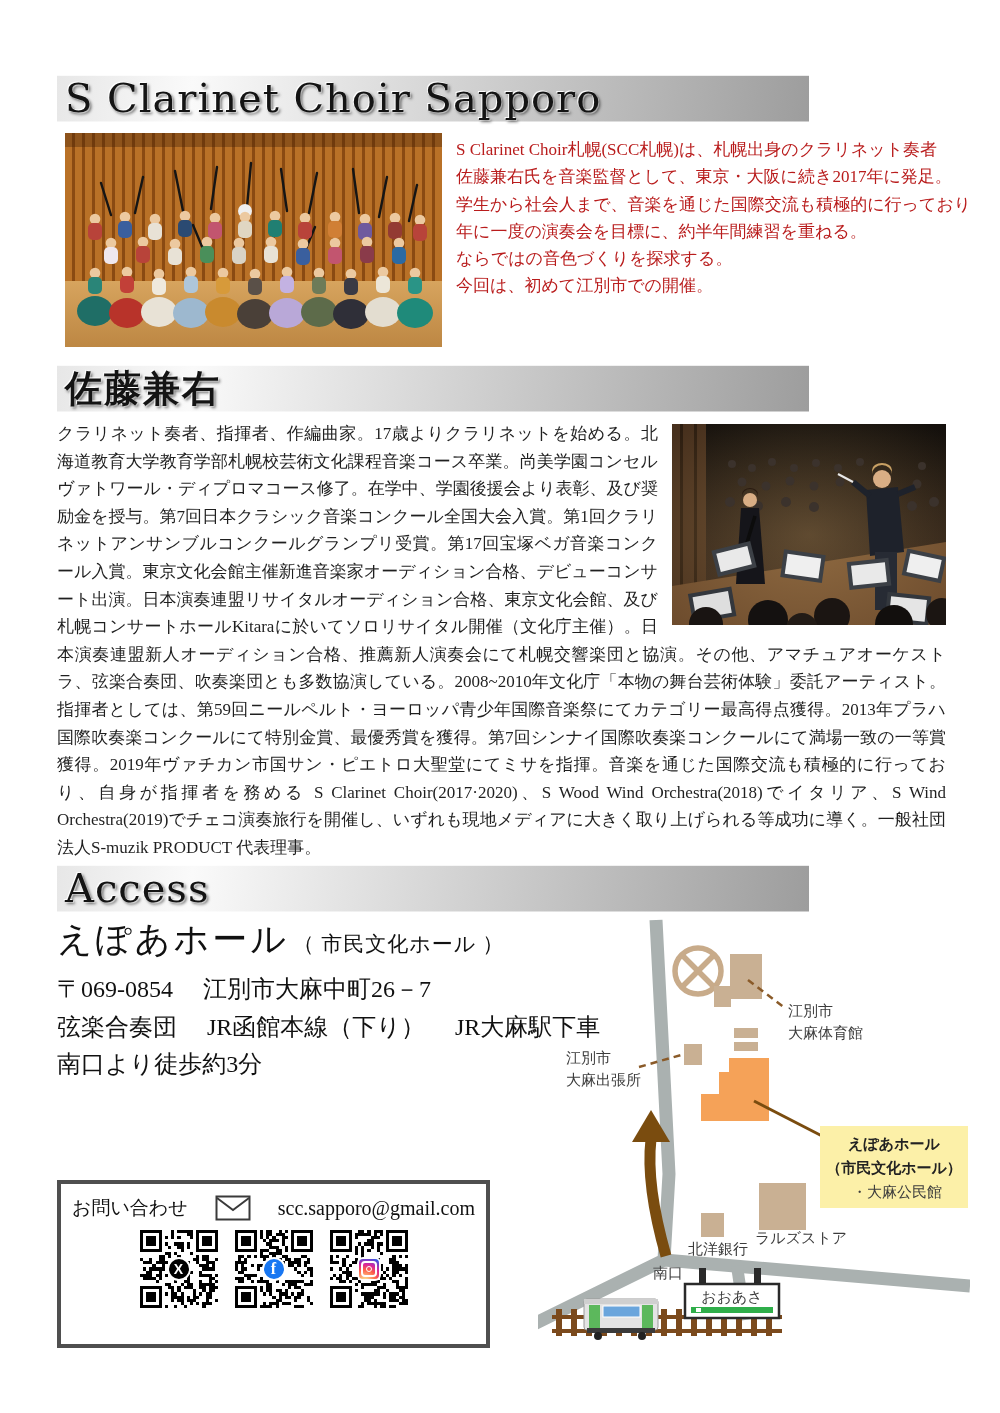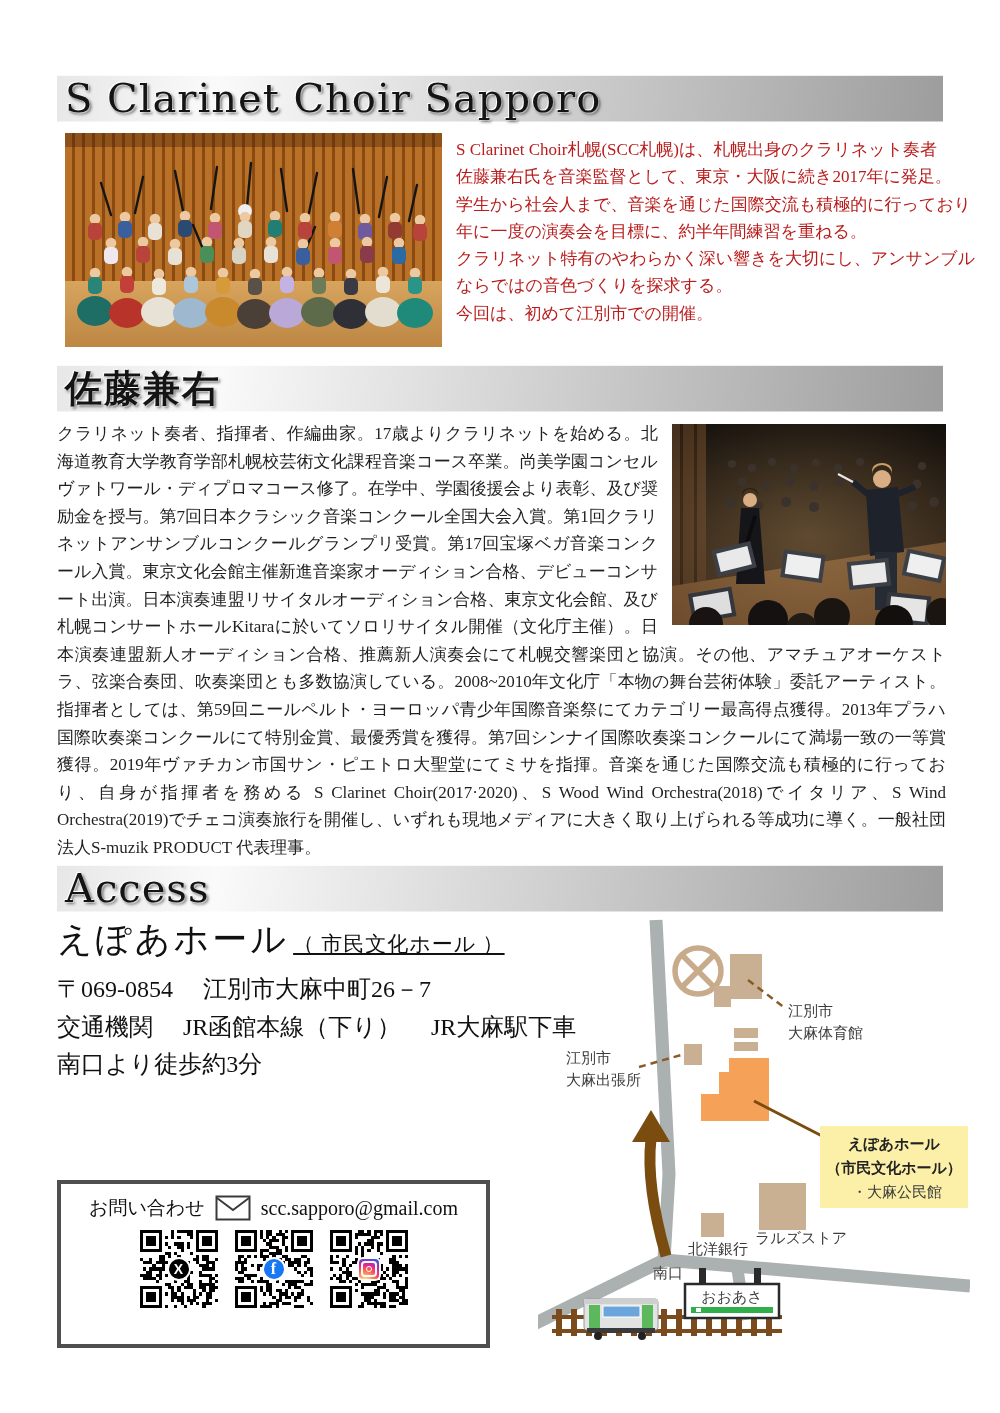--- a/index.html
+++ b/index.html
@@ -1,48 +1,48 @@
 <!DOCTYPE html>
 <html><head>
 <meta charset="utf-8">
 <style>
   html,body{margin:0;padding:0;background:#fff;}
   .page{position:relative;width:1000px;height:1413px;background:#fff;overflow:hidden;
         font-family:"Liberation Serif","DejaVu Serif",serif;color:#222;}
 
   
-  .hbar{position:absolute;left:57px;width:886px;height:47px;
+  .hbar{position:absolute;left:57px;width:752px;height:47px;
         background:linear-gradient(97deg,#e7e7e7 0%,#fafafa 18%,#cdcdcd 58%,#9d9d9d 100%);
         box-shadow:inset 0 1px 0 rgba(255,255,255,.8), inset 0 -1px 0 rgba(255,255,255,.5);}
   .hbar .ht{font-family:"DejaVu Serif","Liberation Serif",serif;font-size:40px;line-height:46px;
         padding-left:8px;color:#141414;letter-spacing:1px;
         text-shadow:-1px -1px 0 rgba(255,255,255,.95),1px 1px 0 rgba(255,255,255,.4),2px 2px 3px rgba(0,0,0,.55);}
   .hbar.jp .ht{font-size:37px;font-weight:700;letter-spacing:2px;}
 
   .photo-frame{position:absolute;overflow:hidden;}
   .photo-frame svg{display:block;}
 
   .intro{position:absolute;left:456px;top:136px;width:494px;
          font-size:17px;line-height:27.3px;color:#b91c1c;}
   .intro div{white-space:nowrap;}
 
   .bio{position:absolute;left:57px;top:420px;width:889px;
        font-size:17px;line-height:27.6px;text-align:justify;color:#1f1f1f;}
   .bio .conductor-photo{float:right;width:274px;height:201px;margin:4px 0 10px 14px;overflow:hidden;}
 
   .venue{position:absolute;left:57px;top:916px;white-space:nowrap;}
   .venue .vn{font-size:35px;letter-spacing:3px;color:#111;}
-  .venue .vs{font-size:21px;letter-spacing:1px;color:#111;text-decoration:underline;}
+  .venue .vs{font-size:21px;letter-spacing:1px;color:#111;}
 
   .address{position:absolute;left:57px;top:971px;font-size:24px;line-height:37.5px;color:#111;}
   .address div{white-space:nowrap;}
 
   .contact-box{position:absolute;left:57px;top:1180px;width:433px;height:168px;
                border:4px solid #4f4f4f;box-sizing:border-box;background:#fff;text-align:center;}
-  .contact-row{display:flex;align-items:center;justify-content:center;gap:10px;margin-top:11px;
+  .contact-row{display:flex;align-items:center;justify-content:center;gap:27px;margin-top:11px;
                font-size:20px;color:#111;}
   .qr-row{display:flex;justify-content:center;gap:17px;margin-top:9px;}
   .qr-wrap{position:relative;width:78px;height:78px;}
   .qr-wrap svg{width:78px;height:78px;display:block;}
   .qr-logo{position:absolute;left:27px;top:27px;width:24px;height:24px;display:flex;
            align-items:center;justify-content:center;box-sizing:border-box;
            font-family:"Liberation Sans",sans-serif;font-weight:bold;color:#fff;}
   .logo-x{background:#000;border-radius:50%;font-size:14px;border:2px solid #fff;}
   .logo-fb{background:#1877f2;border-radius:50%;font-size:16px;font-family:"Liberation Serif",serif;border:2px solid #fff;}
   .logo-ig{border-radius:6px;border:2px solid #fff;
@@ -153,21 +153,20 @@
         <use href="#fig" x="350" y="140" fill="#2a9486"></use>
       </g>
     </svg>
   </div>
 
   <div class="intro">
     <div>S Clarinet Choir札幌(SCC札幌)は、札幌出身のクラリネット奏者</div>
     <div>佐藤兼右氏を音楽監督として、東京・大阪に続き2017年に発足。</div>
     <div>学生から社会人まで、音楽を通じた国際交流も積極的に行っており</div>
     <div>年に一度の演奏会を目標に、約半年間練習を重ねる。</div>
-    <div>クラリネット特有のやわらかく深い響きを大切にし、アンサンブル</div>
     <div>ならではの音色づくりを探求する。</div>
     <div>今回は、初めて江別市での開催。</div>
   </div>
 
   <div class="hbar jp" style="top:365px">
     <div class="ht">佐藤兼右</div>
   </div>
 
   <div class="bio">
     <div class="conductor-photo">
@@ -267,21 +266,21 @@
     <div class="ht">Access</div>
   </div>
 
   <div class="venue">
     <span class="vn">えぽあホール</span>
     <span class="vs">（ 市民文化ホール ）</span>
   </div>
 
   <div class="address">
     <div>〒069-0854　 江別市大麻中町26－7</div>
-    <div>交通機関　 JR函館本線（下り）　 JR大麻駅下車</div>
+    <div>弦楽合奏団　 JR函館本線（下り）　 JR大麻駅下車</div>
     <div>南口より徒歩約3分</div>
   </div>
 
   <div class="contact-box">
     <div class="contact-row">
       <span style="font-size:19px">お問い合わせ</span>
       <svg width="36" height="26" viewBox="0 0 36 26">
         <rect x="1.5" y="1.5" width="33" height="23" fill="#fff" stroke="#3a3a3a" stroke-width="2"></rect>
         <path d="M2,3 L18,15 L34,3" fill="none" stroke="#3a3a3a" stroke-width="2"></path>
       </svg>

